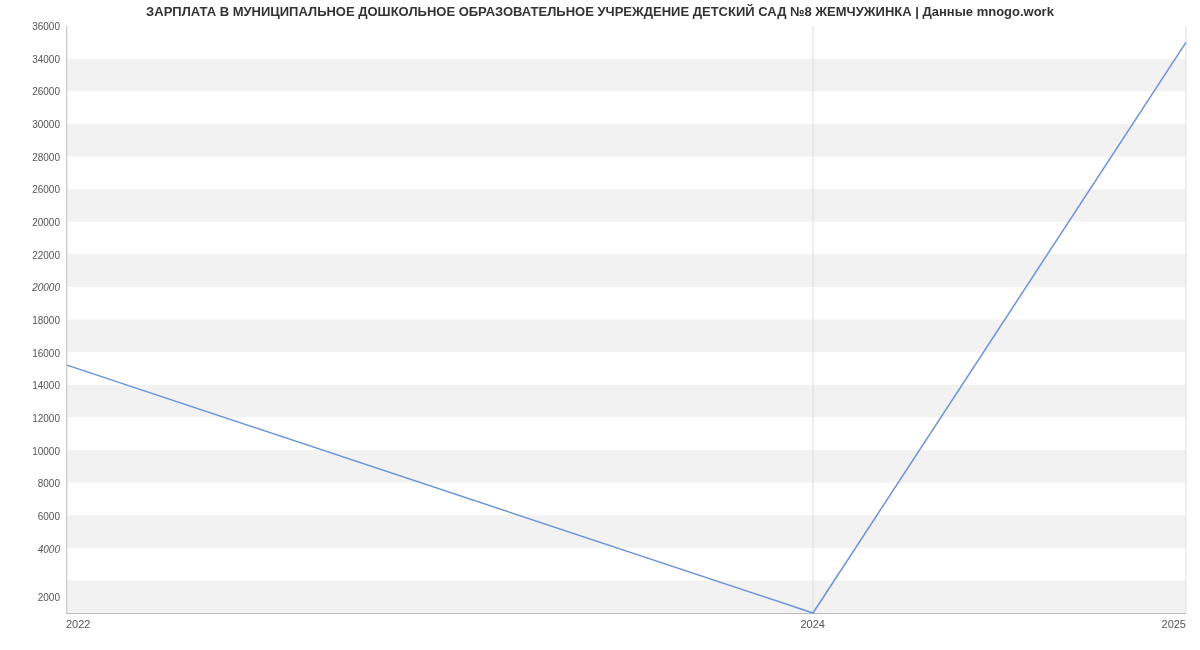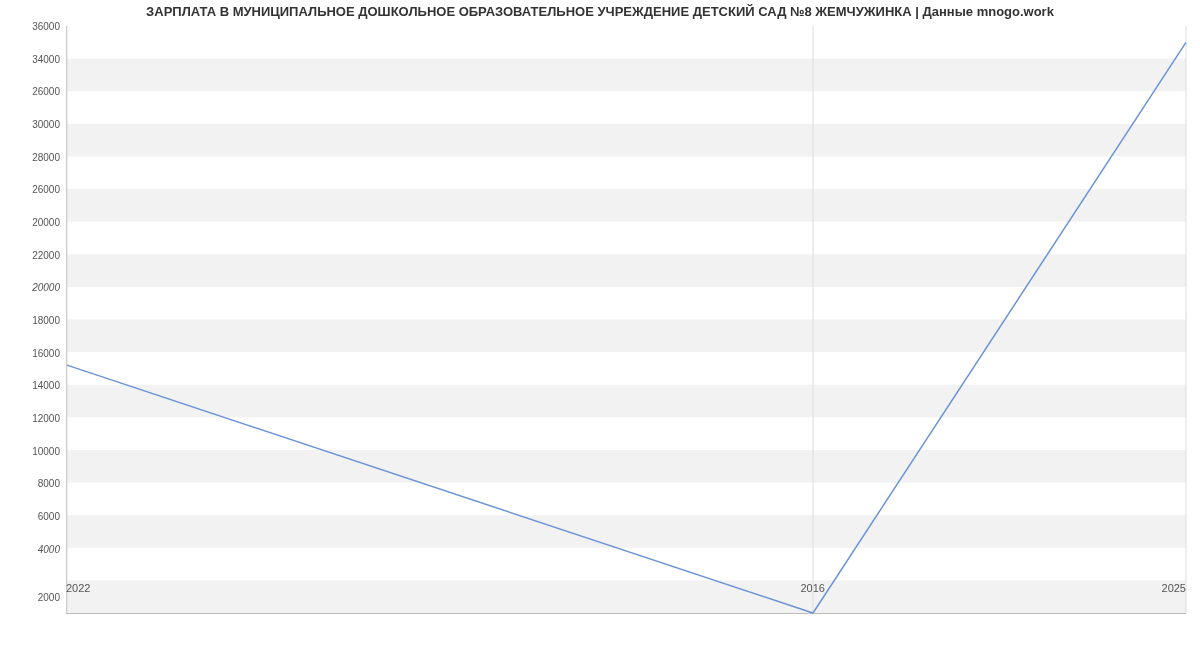--- a/index.html
+++ b/index.html
@@ -2,21 +2,21 @@
 <html><head>
   <meta charset="utf-8">
   <style>
     * { margin: 0; padding: 0; box-sizing: border-box; }
     body { font-family: Arial, Helvetica, sans-serif; background: #fff; width: 1200px; height: 650px; }
     .chart-wrap { width: 1200px; height: 650px; position: relative; }
     .title { width: 100%; text-align: center; font-size: 13px; font-weight: 700; color: #333; padding-top: 4px; }
     .plot { position: absolute; left: 66px; top: 26px; width: 1120px; height: 588px; border-left: 1px solid #bbb; border-bottom: 1px solid #bbb; }
     .yticks { position: absolute; left: 0; top: 26px; width: 64px; height: 588px; }
     .ytick { position: absolute; right: 4px; font-size: 10px; color: #555; transform: translateY(-50%); }
-    .xticks { position: absolute; left: 66px; top: 582px; width: 1120px; height: 20px; }
+    .xticks { position: absolute; left: 66px; top: 618px; width: 1120px; height: 20px; }
     .xtick { position: absolute; font-size: 11px; color: #555; transform: translateX(-50%); }
     .xtick-left { transform: translateX(0); }
     .xtick-right { transform: translateX(-100%); }
     svg.plotsvg { position: absolute; inset: 0; width: 100%; height: 100%; overflow: visible; }
     .band { fill: #f2f2f2; }
     .vline { stroke: #ddd; stroke-width: 1; }
     .series { stroke: #6b93d6; stroke-width: 1.5; fill: none; }
   </style>
 </head>
 <body>
@@ -55,16 +55,16 @@
         <rect x="0" y="98" width="1120" height="32.666666666666686" class="band"></rect>
         <rect x="0" y="32.66666666666663" width="1120" height="32.66666666666674" class="band"></rect>
         <line x1="0" x2="0" y1="0" y2="588" class="vline"></line>
         <line x1="746.6666666666666" x2="746.6666666666666" y1="0" y2="588" class="vline"></line>
         <line x1="1120" x2="1120" y1="0" y2="588" class="vline"></line>
         <polyline points="0,339.73333333333335 746.6666666666666,588 1120,16.33333333333337" class="series"></polyline>
       </svg>
   </div>
   <div class="xticks" id="xticks">
       <div class="xtick xtick-left" style="left: 0px;">2022</div>
-      <div class="xtick" style="left: 746.667px;">2016</div>
+      <div class="xtick" style="left: 746.667px;">2024</div>
       <div class="xtick xtick-right" style="left: 1120px;">2025</div>
     </div>
 </div>
 
 </body></html>

